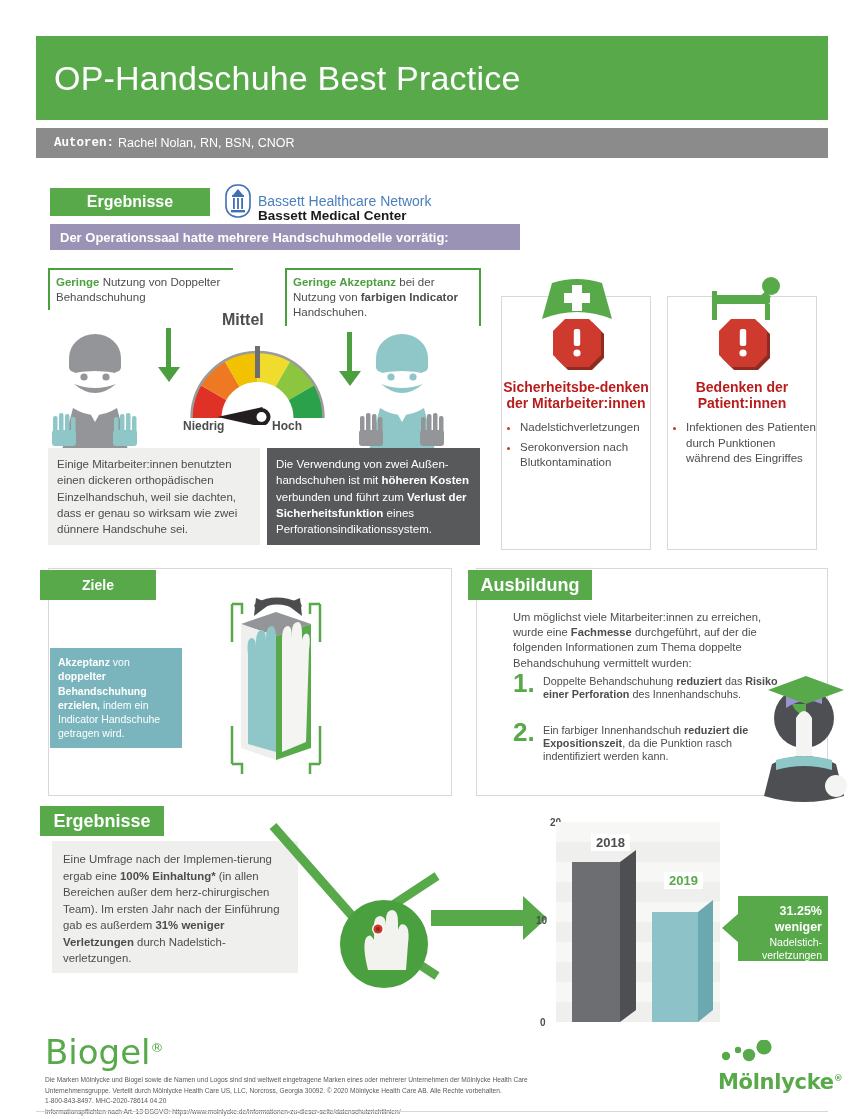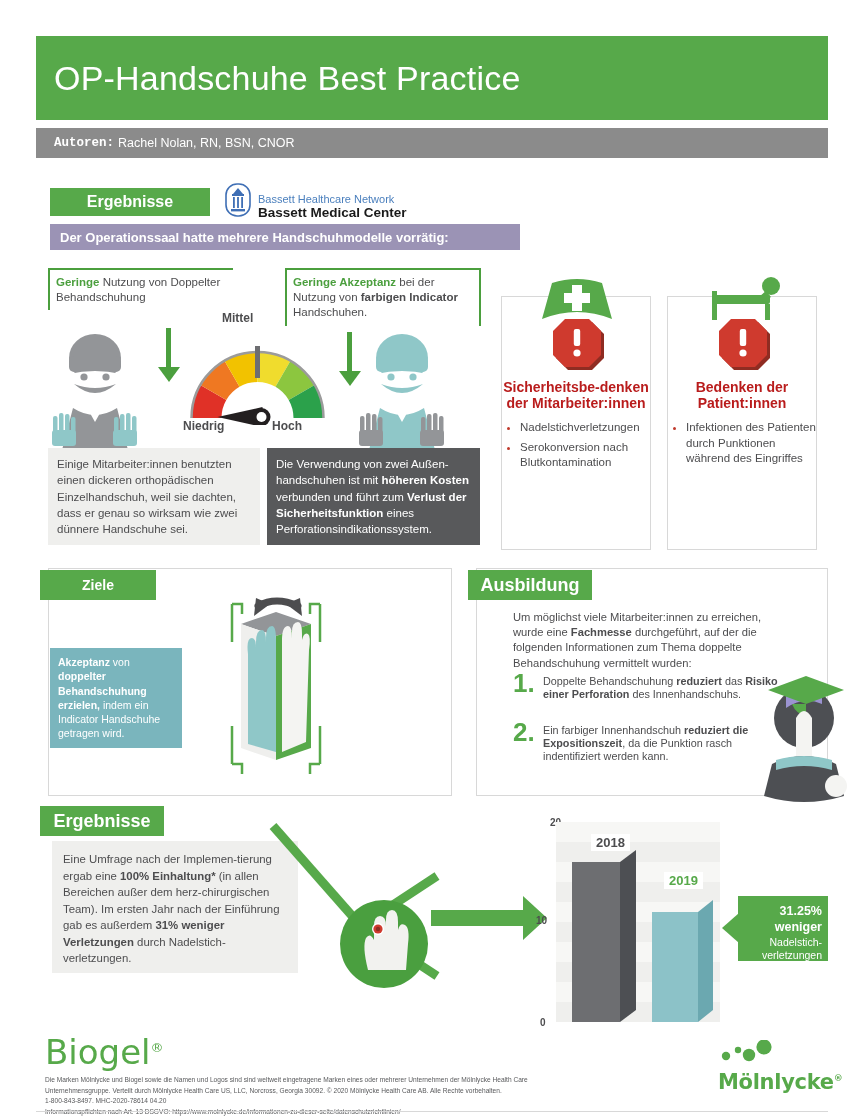--- a/index.html
+++ b/index.html
@@ -28,21 +28,21 @@
   }
   .authors-bar b { font-weight: bold; margin-right: 4px; font-family: Liberation Mono, monospace; }
 
   
   .tag {
     background: #57a94a; color: #fff; font-weight: bold;
     display: inline-flex; align-items: center; justify-content: center;
   }
   .tag-hintergrund { position: absolute; left: 50px; top: 188px; width: 160px; height: 28px; font-size: 16px; }
   .bassett { position: absolute; left: 225px; top: 180px; display: flex; align-items: center; gap: 7px; }
-  .bassett-name1 { color: #4a7fbd; font-size: 11px; line-height: 1.05; margin-top: 14px; }
+  .bassett-name1 { color: #4a7fbd; font-size: 14px; line-height: 1.05; margin-top: 14px; }
   .bassett-name2 { color: #1a1a1a; font-size: 13.5px; font-weight: bold; line-height: 1.05; }
 
   .purple-bar {
     position: absolute; left: 50px; top: 224px; width: 470px; height: 26px;
     background: #9b93b5; display: flex; align-items: center; padding-left: 10px;
     color: #fff; font-weight: bold; font-size: 13px;
   }
 
   
   .callout {
@@ -64,21 +64,21 @@
   .cal2 { left: 285px; top: 268px; width: 196px; border-bottom: none; }
   .cal2 .stem { left: 60px; top: 62px; height: 40px; }
   .cal2 .head { left: 52px; top: 101px; }
 
   
   .person { position: absolute; width: 95px; height: 120px; }
 
   
   .gauge { position: absolute; left: 185px; top: 330px; width: 145px; height: 95px; }
   .gauge-mittel {
-    position: absolute; left: 222px; top: 311px; font-size: 12px;
+    position: absolute; left: 222px; top: 311px; font-size: 16px;
     font-weight: bold; color: #4d4d4f;
   }
   .gauge-lbl { position: absolute; font-size: 12px; font-weight: bold; color: #4d4d4f; }
   .gauge-niedrig { left: 183px; top: 419px; }
   .gauge-hoch { left: 272px; top: 419px; }
 
   
   .box-light {
     position: absolute; left: 48px; top: 448px; width: 212px; height: 97px;
     background: #efefed; color: #4d4d4f; font-size: 11.5px; line-height: 1.42;

